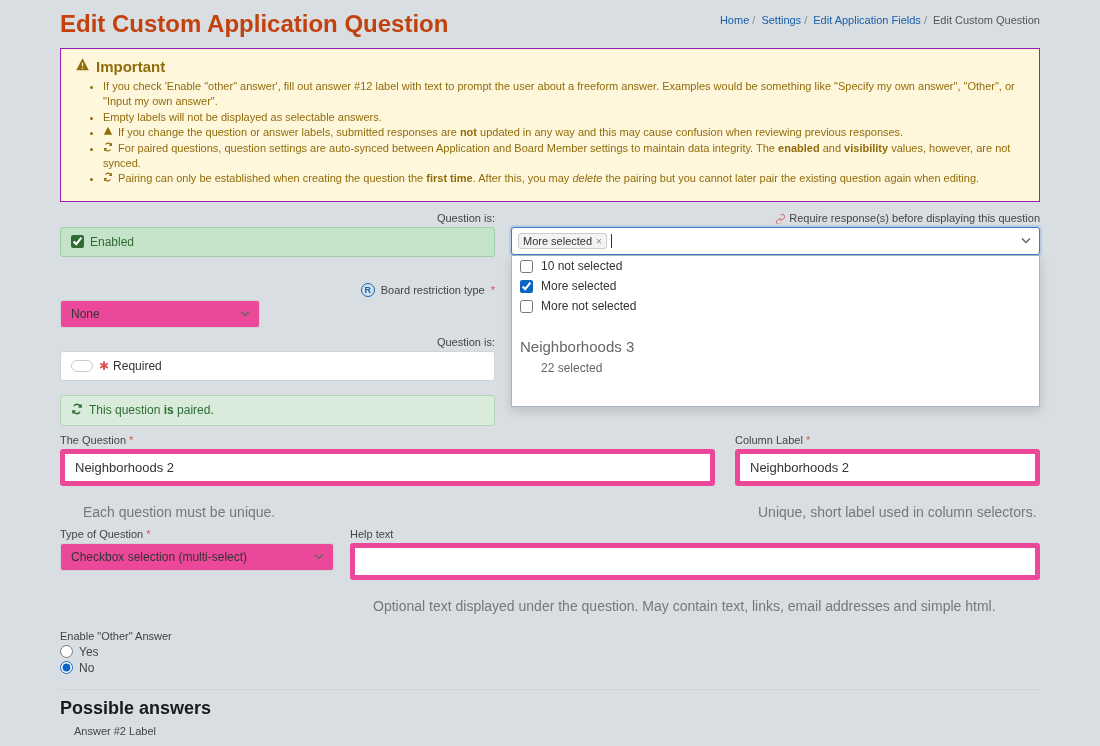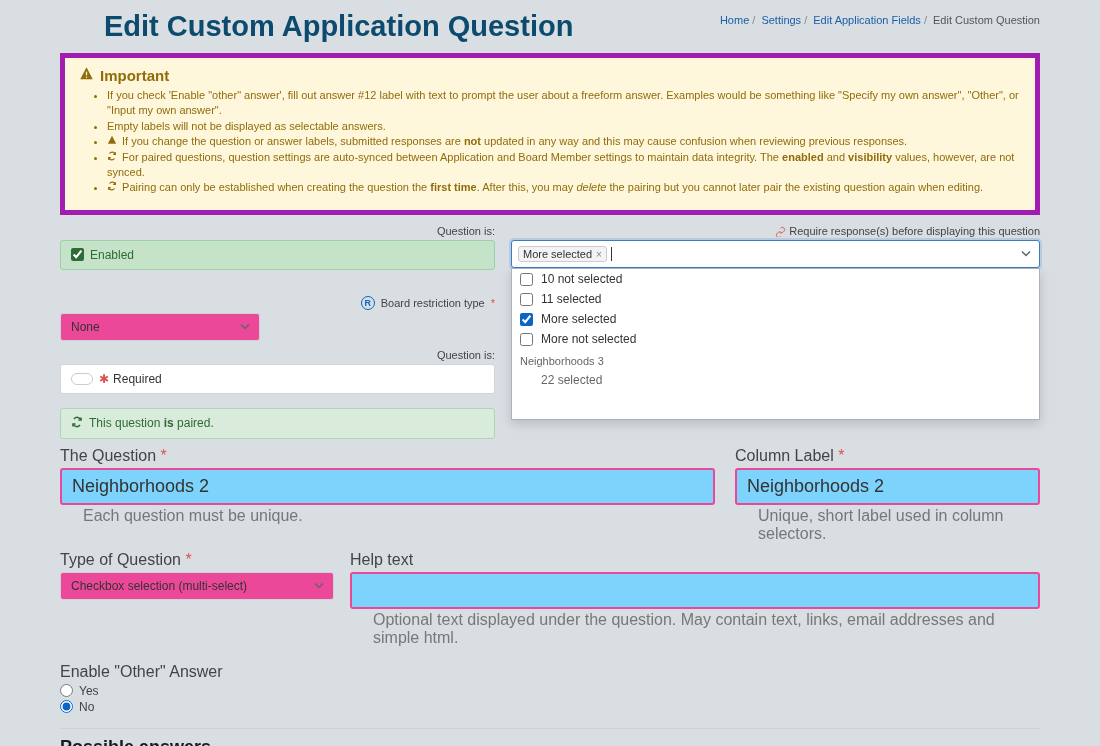--- a/index.html
+++ b/index.html
@@ -1,24 +1,24 @@
 <!DOCTYPE html>
 <html><head>
   <meta charset="utf-8">
   <style>
     * { margin: 0; padding: 0; box-sizing: border-box; }
     body { background: #d9dee3; font-family: -apple-system, BlinkMacSystemFont, "Segoe UI", Arial, sans-serif; font-size: 13px; color: #333; }
     .page { padding: 10px 60px 20px 60px; }
     .top-row { display: flex; justify-content: space-between; align-items: flex-start; margin-bottom: 10px;}
-    .page-title { font-size: 29px; font-weight: 700; color: #0c4a6e; margin-left: 44px; }
+    .page-title { font-size: 24px; font-weight: 700; color: #c2410c; }
     .breadcrumb { font-size: 11px; color: #555; text-align: center; white-space: nowrap; padding-top: 4px;}
     .breadcrumb a { color: #1a5ea8; text-decoration: none; cursor: pointer; }
     .breadcrumb span.sep { color: #888; margin: 0 3px; }
 
-    .alert-box { background: #fff7dc; border: 5px solid #a21caf; padding: 8px 14px 14px 14px; margin-bottom: 10px; }
+    .alert-box { background: #fff7dc; border: 1px solid #a21caf; padding: 8px 14px 14px 14px; margin-bottom: 10px; }
     .alert-title { display:flex; align-items:center; color: #916c0b; font-weight:700; font-size:15px; margin-bottom:4px;}
     .alert-title svg { margin-right:6px; }
     .alert-box ul { list-style: disc; padding-left: 28px; }
     .alert-box li { font-size: 11px; color: #916c0b; line-height: 1.4; }
     .alert-box li b { font-weight:700; }
     .li-icon { display:inline-block; vertical-align:middle; margin-right:2px; font-size:10px;}
 
     .columns { display: flex; gap: 16px; }
     .col-left { flex: 0 0 435px; }
     .col-right { flex: 1; position: relative; }
@@ -41,32 +41,32 @@
     .token { background:#f1f3f5; border:1px solid #ccc; border-radius:3px; padding:1px 4px; font-size:11px; display:flex; align-items:center; gap:4px;}
     .token .x { color:#888; cursor:pointer; font-size:10px;}
     .caret { position:absolute; right:8px; top:50%; transform:translateY(-50%); color:#666; pointer-events:none;}
     .ms-input { border:none; outline:none; width:2px; height:16px; }
     .cursor-bar { width:1px; height:14px; background:#333; }
 
     .dropdown { position:absolute; top: 28px; left:0; right:0; background:#fff; border:1px solid #aab4be; box-shadow: 0 4px 10px rgba(0,0,0,0.15); z-index:10; font-size:12px; overflow:hidden; }
     .dd-scroll { max-height: 150px; overflow-y: scroll; }
     .dd-item { display:flex; align-items:center; padding:3px 8px; }
     .dd-item input[type=checkbox] { margin-right:8px; accent-color:#0a66c2;}
-    .dd-header { font-size:11px; color:#666; padding:6px 8px 4px; }
+    .dd-header { font-size:15px; color:#666; padding:6px 8px 4px;margin-top:16px; }
     .dd-item.cutoff { color:#666; padding-bottom:0; height:14px; overflow:hidden;}
 
-    .field-label { font-size:16px; color:#444; margin-bottom:3px; display:block;}
+    .field-label { font-size:11px; color:#444; margin-bottom:3px; display:block;}
     .field-label .req { color:#d9534f; }
 
     .select-box { background:#ec4899; border:1px solid #cfd3d8; border-radius:3px; width:100%; padding:6px 28px 6px 10px; font-size:12px; color:#333; appearance:none; position:relative;}
     .select-wrap { position:relative; }
     .select-wrap .caret-dn { position:absolute; right:10px; top:50%; transform:translateY(-50%); color:#666; pointer-events:none;}
 
-    .text-input { background:#7dd3fc; border:2px solid #ec4899; border-radius:3px; width:100%; padding:6px 10px; font-size:18px; color:#333; font-family:inherit;}
-    .hint { font-size:16px; color:#777; margin-top:2px;padding-left:23px; }
+    .text-input { background:#ffffff; border:5px solid #ec4899; border-radius:3px; width:100%; padding:6px 10px; font-size:13px; color:#333; font-family:inherit;}
+    .hint { font-size:14px; color:#777; margin-top:18px;padding-left:23px; }
 
     .radio-row { font-size:12px; display:flex; align-items:center; gap:6px; color:#444; margin-top:2px;}
     .radio-row input { accent-color:#0a66c2;}
 
     hr.divider { border:none; border-top:1px solid #cfd3d8; margin: 14px 0 8px; }
 
     .section-row-2 { display:flex; gap:20px; margin-top:8px;}
     .section-row-2 .c1{flex:0 0 655px;}
     .section-row-2 .c2{flex:1;}
 
@@ -215,24 +215,20 @@
               </svg>
           </span>
         </div>
         <div class="dropdown">
           <div class="dd-scroll">
             <label class="dd-item">
                 <input type="checkbox" style="">
                 <span>10 not selected</span>
               </label>
             <label class="dd-item">
-                <input type="checkbox" style="">
-                <span>11 selected</span>
-              </label>
-            <label class="dd-item">
                 <input type="checkbox" checked="" style="">
                 <span>More selected</span>
               </label>
             <label class="dd-item">
                 <input type="checkbox" style="">
                 <span>More not selected</span>
               </label>
             <div class="dd-header">Neighborhoods 3</div>
             <label class="dd-item cutoff">
                 <input type="checkbox" style="visibility: hidden;">

